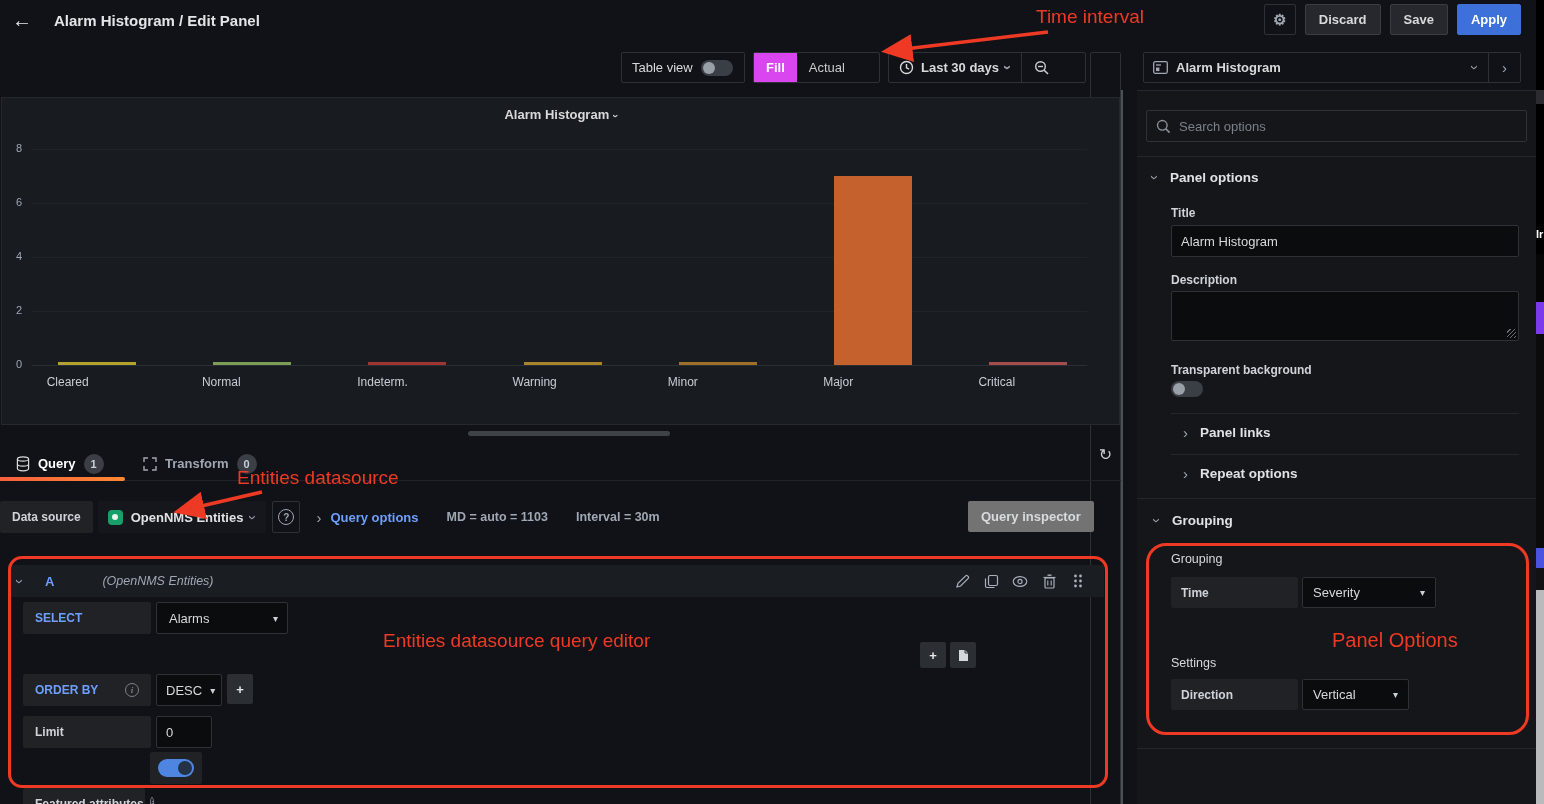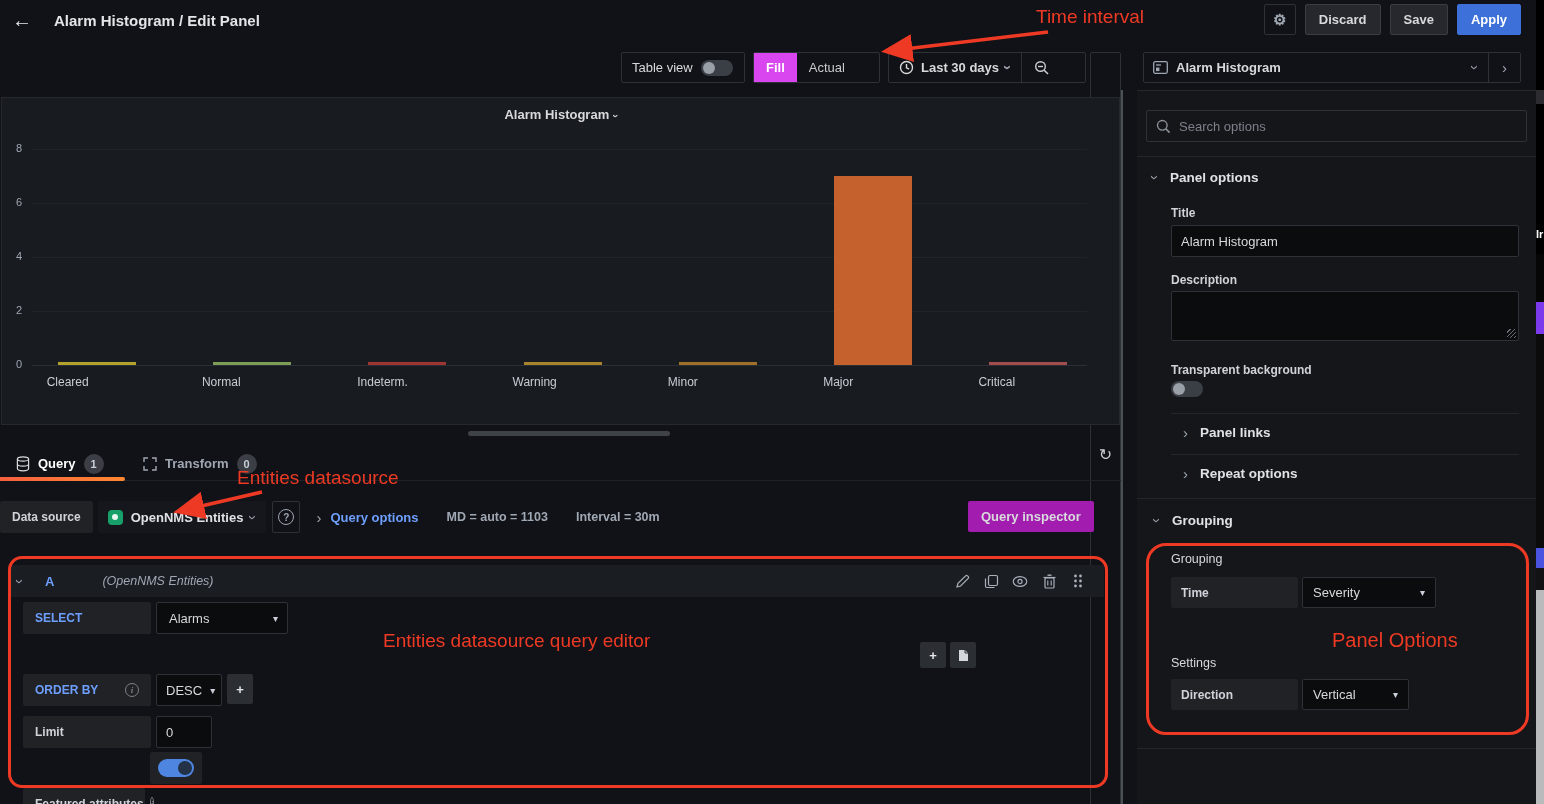--- a/index.html
+++ b/index.html
@@ -69,21 +69,21 @@
   .green-ic{width:15px; height:15px; border-radius:4px; background:#17a06a; position:relative;}
   .green-ic:after{content:""; position:absolute; left:4.5px; top:4.5px; width:6px; height:6px; border-radius:50%; background:#e8f6ef;}
   .help-btn{width:28px; height:32px; margin-left:6px; border:1px solid #2c3235; border-radius:2px;
             display:flex; align-items:center; justify-content:center; cursor:pointer;}
   .qcirc{width:16px; height:16px; border:1px solid #9fa7b3; border-radius:50%; color:#9fa7b3; font-size:10px; font-weight:700;
          display:flex; align-items:center; justify-content:center;}
   .qopts{margin-left:16px; display:flex; align-items:center; gap:9px; cursor:pointer;}
   .qopts .qo-label{color:var(--link,#6e9fff); font-weight:700; font-size:13px;}
   .meta{margin-left:28px; color:#9fa7b3; font-weight:600; font-size:12.5px;}
   .qinspector{position:absolute; left:968px; top:0; height:31px; display:flex; align-items:center; padding:0 13px;
-              background:#a21caf; border-radius:2px; font-weight:600; font-size:13px; color:#d9dadc; cursor:pointer;}
+              background:#737373; border-radius:2px; font-weight:600; font-size:13px; color:#d9dadc; cursor:pointer;}
   
   .qhead{position:absolute; left:10px; top:565px; width:1094px; height:32px; background:#1a1d22; display:flex; align-items:center;}
   .qhead .refid{color:var(--link,#6e9fff); font-weight:700; font-size:13px; margin-left:22px;}
   .qhead .dshint{color:#9fa7b3; font-style:italic; font-size:12.5px; margin-left:48px;}
   .qicons{position:absolute; right:10px; top:0; height:32px; display:flex; align-items:center; gap:13px; padding-right:8px;}
   .qicon{width:16px; height:16px; display:flex; align-items:center; justify-content:center; cursor:pointer; color:#aab1bb;}
   .qrow{position:absolute; left:23px; height:32px; display:flex; align-items:flex-start; gap:5px;}
   .qrow .lbox{width:128px;}
   .qrow .lbox.blue{color:var(--link,#6e9fff);}
   .vbox{height:32px; display:flex; align-items:center; gap:8px; padding:0 9px; background:#0b0c0e;

